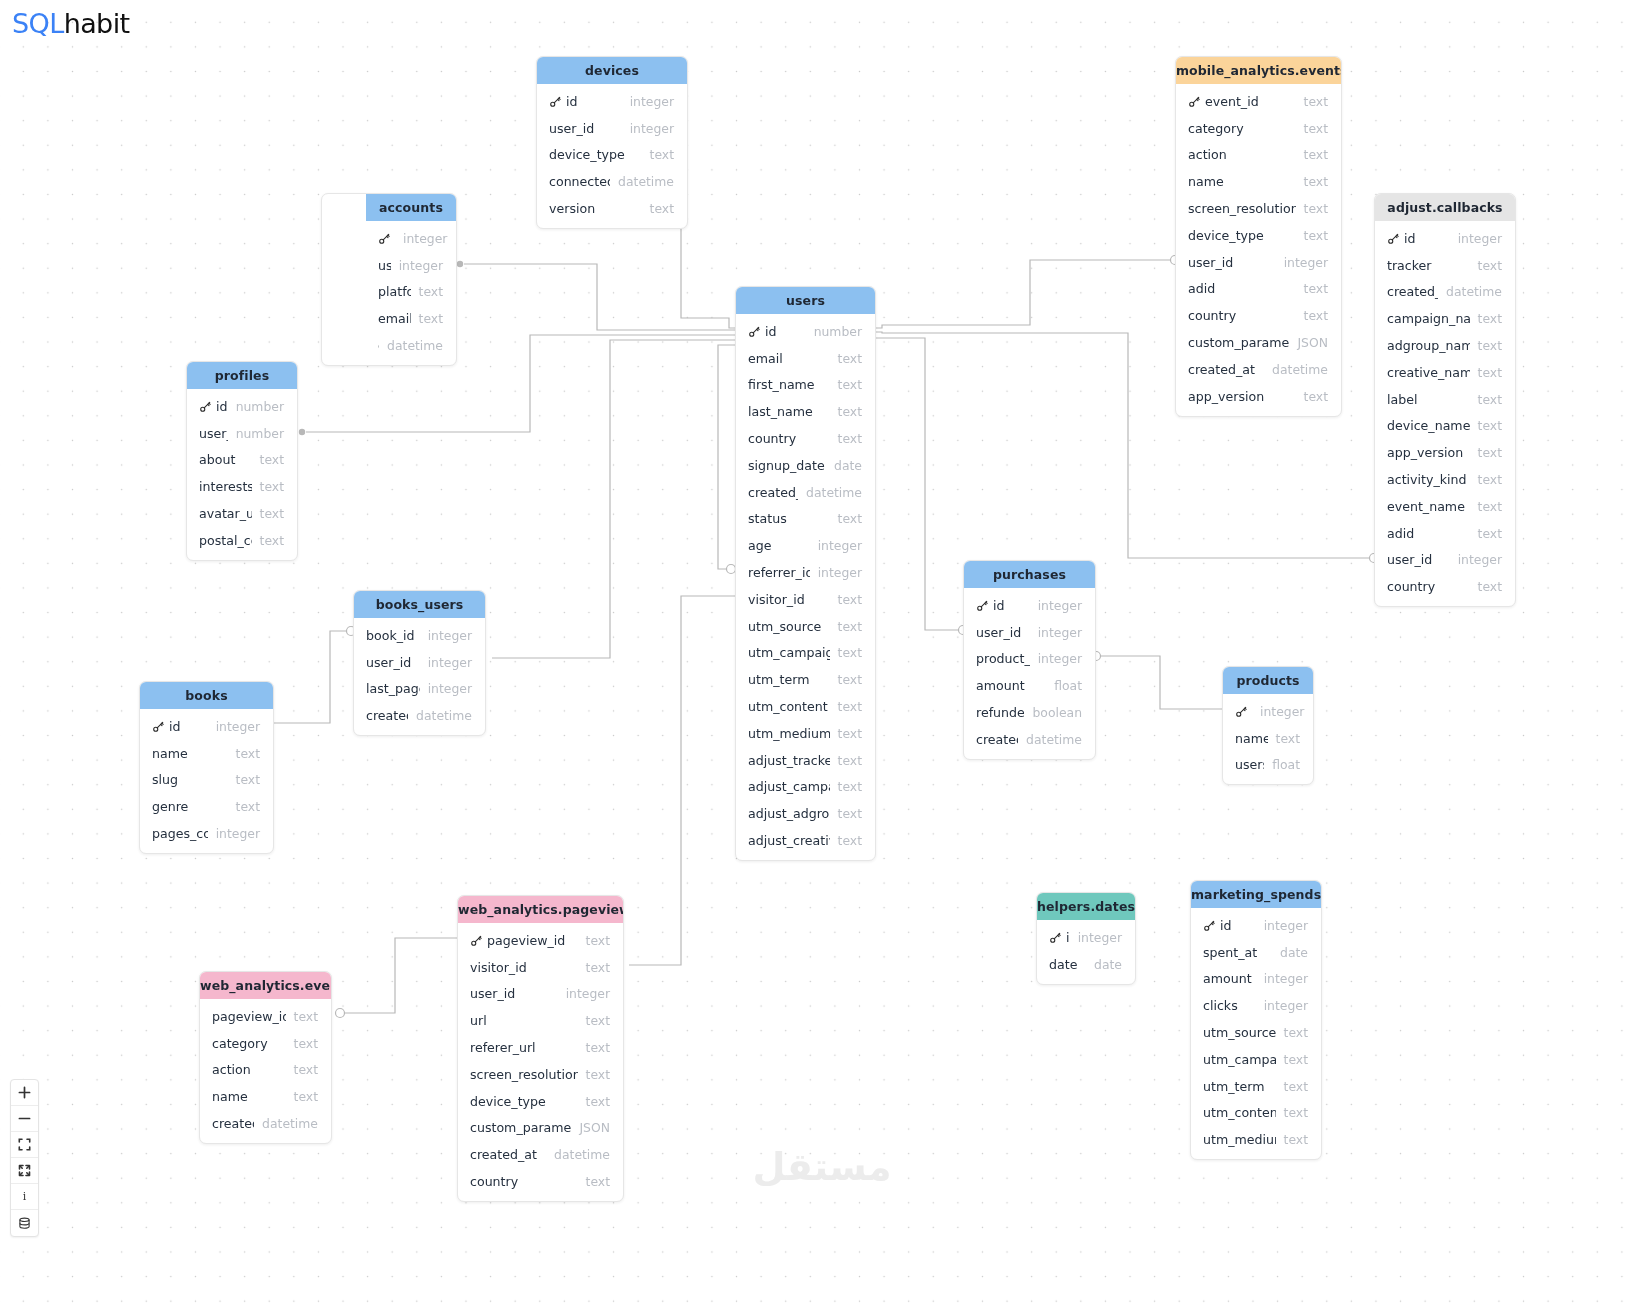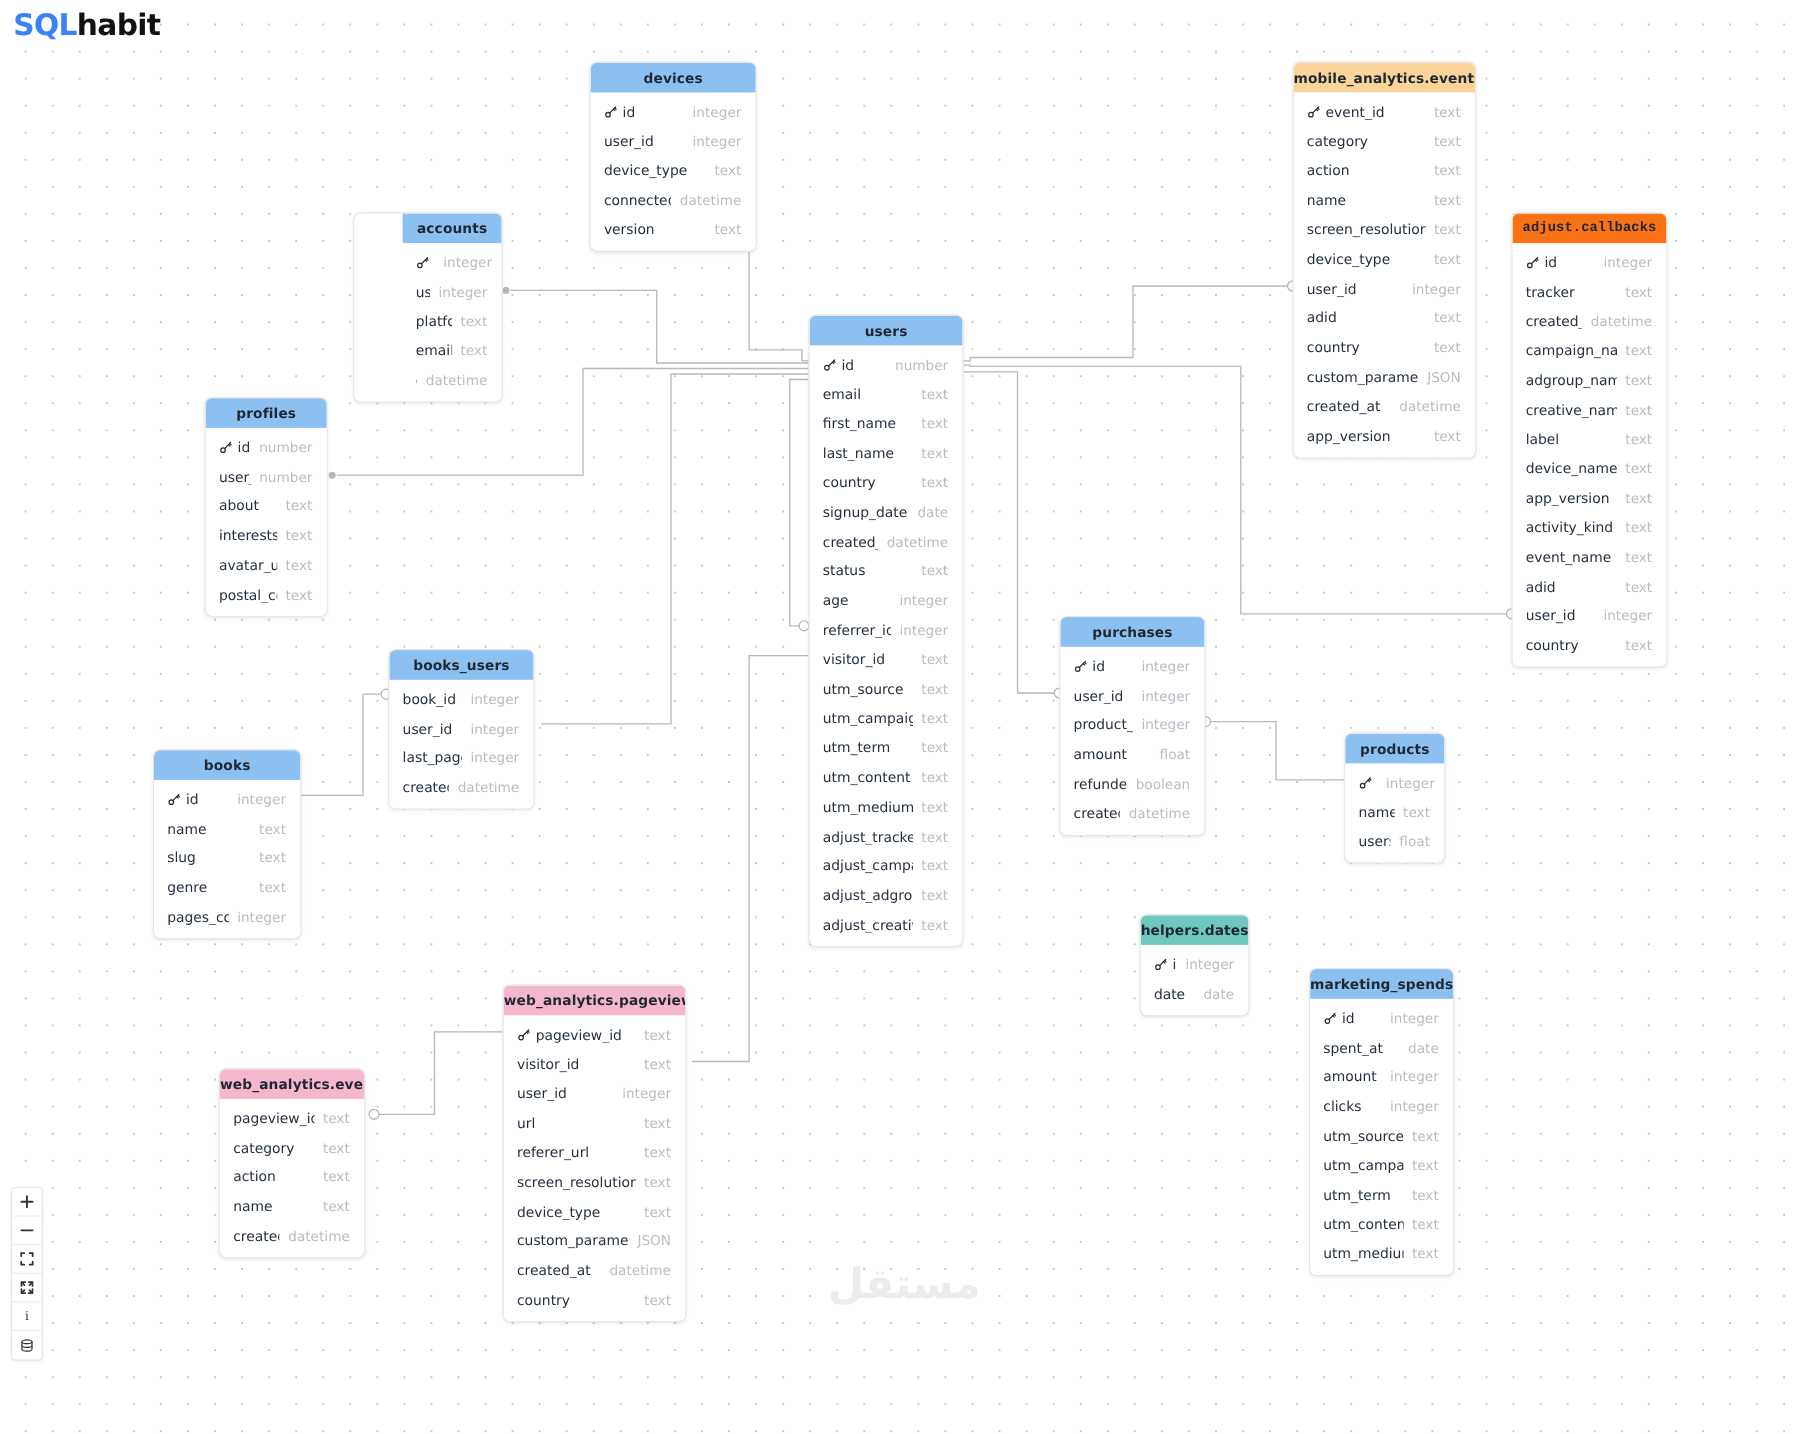--- a/index.html
+++ b/index.html
@@ -13,21 +13,21 @@
     position: relative;
     width: 1644px; height: 1304px;
     background-color: #ffffff;
     background-image: radial-gradient(circle, #c9c9c9 0.9px, transparent 1px);
     background-size: 24.6px 24.6px;
     background-position: 11px 10px;
     overflow: hidden;
   }
   #logo {
     position: absolute; left: 12px; top: 8px;
-    font-size: 27px; font-weight: bold;
+    font-size: 27px; font-weight: normal;
     letter-spacing: -0.6px;
     z-index: 40;
     white-space: nowrap;
   }
   #logo .sql { color: #3b82f6; }
   #logo .habit { color: #111111; }
 
   svg.links {
     position: absolute; left: 0; top: 0;
     width: 1644px; height: 1304px;
@@ -78,21 +78,21 @@
   .row .ftype {
     color: #b9bdc4;
     font-size: 12.4px;
     margin-left: 8px;
     flex: 0 0 auto;
   }
 
   
   .hd-blue   { background: #8cc0f0; }
   .hd-orange { background: #fbd49a; }
-  .hd-purple { background: #f97316; font-family: Liberation Mono, monospace; }
+  .hd-purple { background: #e5e5e5; }
   .hd-pink   { background: #f5b7cd; }
   .hd-teal   { background: #6fc8bd; }
 
   #watermark {
     position: absolute;
     left: 0; right: 0;
     top: 1148px;
     text-align: center;
     z-index: 8;
     pointer-events: none;
@@ -674,21 +674,21 @@
           <div class="row">
             <span class="fname">name</span>
             <span class="ftype">text</span>
           </div>
           <div class="row">
             <span class="fname">created_at</span>
             <span class="ftype">datetime</span>
           </div>
         </div>
       </div>
-      <div class="table" style="left: 1036px; top: 831px; width: 100px;">
+      <div class="table" style="left: 1036px; top: 892px; width: 100px;">
         <div class="thead hd-teal">helpers.dates</div>
         <div class="tbody">
           <div class="row">
             <span class="keyicon"><svg width="13" height="13" viewBox="0 0 16 16" fill="none" stroke="#2b2b2b" stroke-width="1.35" stroke-linecap="round" stroke-linejoin="round">
                 <circle cx="4.6" cy="11.4" r="2.5"></circle>
                 <path d="M6.4 9.6 13.2 2.8"></path>
                 <path d="M10.7 5.3l1.6 1.6"></path>
                 <path d="M12.1 3.9l1.6 1.6"></path>
               </svg></span>
             <span class="fname">id</span>

